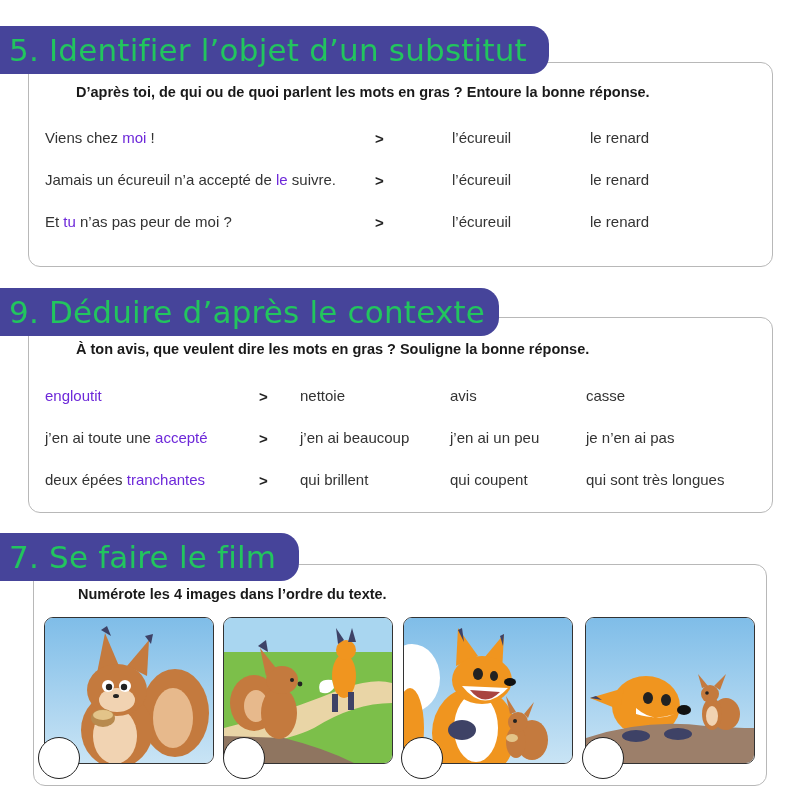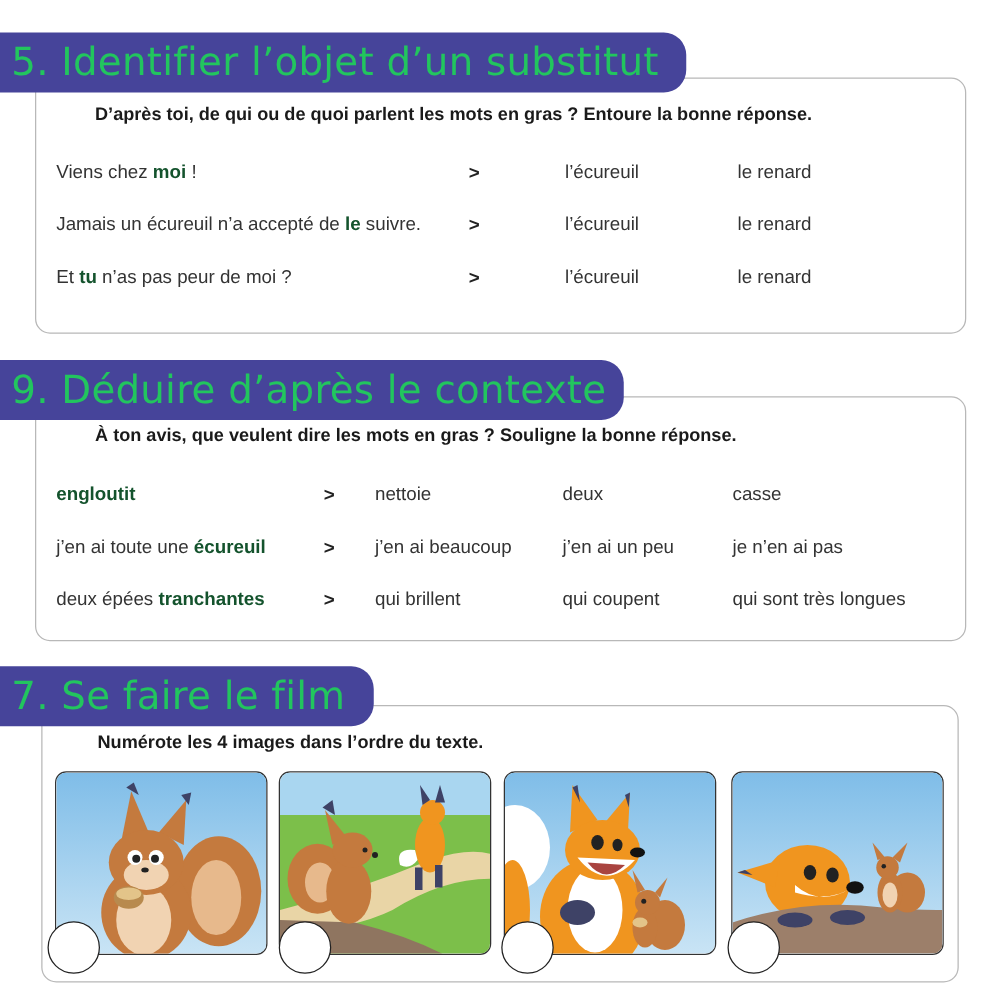--- a/index.html
+++ b/index.html
@@ -1,21 +1,21 @@
 <!DOCTYPE html>
 <html><head>
 <meta charset="utf-8">
 <style>
   html, body { margin:0; padding:0; background:#ffffff; }
   body { width:800px; height:800px; position:relative; overflow:hidden; font-family:"Liberation Sans", sans-serif; color:#222; }
   .header { position:absolute; left:0; background:#46449a; color:#22c55e; font-family:"DejaVu Sans", sans-serif; font-size:31px; line-height:48px; padding-left:9px; border-radius:0 18px 18px 0; white-space:nowrap; letter-spacing:0.2px; z-index:2; }
   .box { position:absolute; border:1.5px solid #b8b8b8; border-radius:12px; background:#fff; z-index:1; }
   .instr { position:absolute; font-weight:bold; font-size:14.5px; color:#1a1a1a; white-space:nowrap; z-index:3; }
   .cell { position:absolute; font-size:15px; color:#333; white-space:nowrap; z-index:3; }
-  .cell b { font-weight:bold; color:#14532d; }
+  .cell b { font-weight:normal; color:#6d28d9; }
   .arrow { position:absolute; font-weight:bold; font-size:15px; color:#222; z-index:3; }
   .pic { position:absolute; top:617px; width:168px; height:145px; border:1.5px solid #333; border-radius:9px; overflow:hidden; z-index:3; }
   .circle { position:absolute; top:737px; width:40px; height:40px; border:1.5px solid #222; border-radius:50%; background:#fff; z-index:4; }
   svg { display:block; }
 </style>
 </head>
 <body>
 
 <div class="header" style="top:26px; width:540px;">
   <span>5. Identifier l’objet d’un substitut</span>
@@ -40,24 +40,24 @@
 
 <div class="header" style="top:288px; width:490px;">
   <span>9. Déduire d’après le contexte</span>
 </div>
 <div class="box" style="left:28px; top:317px; width:743px; height:194px;"></div>
 <div class="instr" style="left:76px; top:341px;">À ton avis, que veulent dire les mots en gras ? Souligne la bonne réponse.</div>
 
 <div class="cell" style="left:45px; top:387px;"><span></span><b>engloutit</b><span></span></div>
 <div class="arrow" style="left:259px; top:388px;">&gt;</div>
 <div class="cell" style="left:300px; top:387px;text-align:right;">nettoie</div>
-<div class="cell" style="left:450px; top:387px;">deux</div>
+<div class="cell" style="left:450px; top:387px;">avis</div>
 <div class="cell" style="left:586px; top:387px;">casse</div>
 
-<div class="cell" style="left:45px; top:429px;"><span>j’en ai toute une </span><b>écureuil</b><span></span></div>
+<div class="cell" style="left:45px; top:429px;"><span>j’en ai toute une </span><b>accepté</b><span></span></div>
 <div class="arrow" style="left:259px; top:430px;">&gt;</div>
 <div class="cell" style="left:300px; top:429px;">j’en ai beaucoup</div>
 <div class="cell" style="left:450px; top:429px;">j’en ai un peu</div>
 <div class="cell" style="left:586px; top:429px;">je n’en ai pas</div>
 
 <div class="cell" style="left:45px; top:471px;"><span>deux épées </span><b>tranchantes</b><span></span></div>
 <div class="arrow" style="left:259px; top:472px;">&gt;</div>
 <div class="cell" style="left:300px; top:471px;">qui brillent</div>
 <div class="cell" style="left:450px; top:471px;">qui coupent</div>
 <div class="cell" style="left:586px; top:471px;">qui sont très longues</div>

